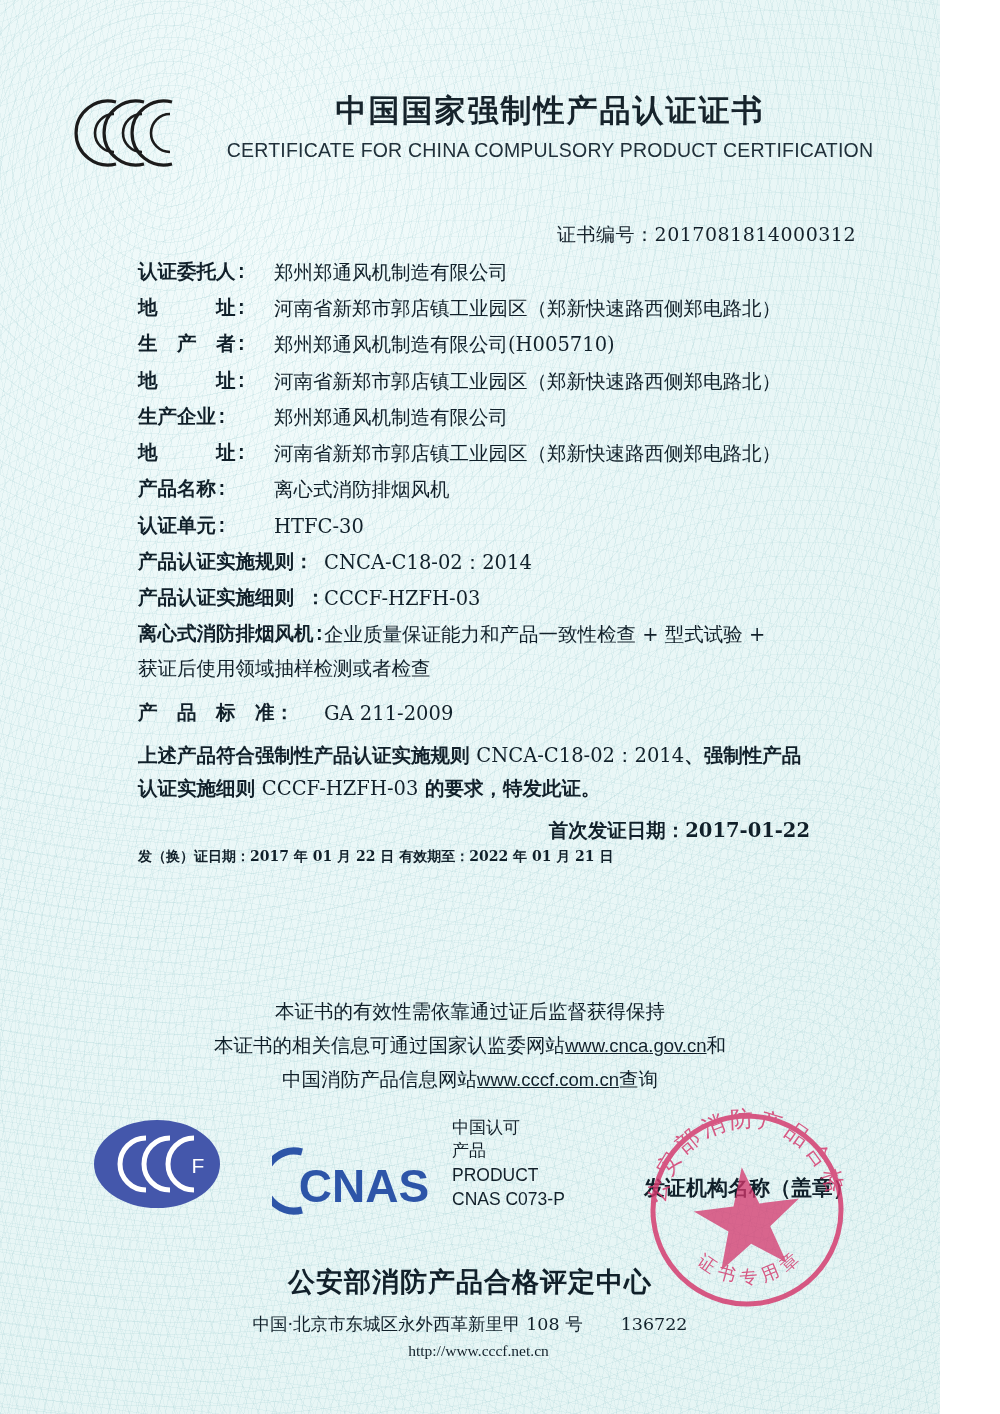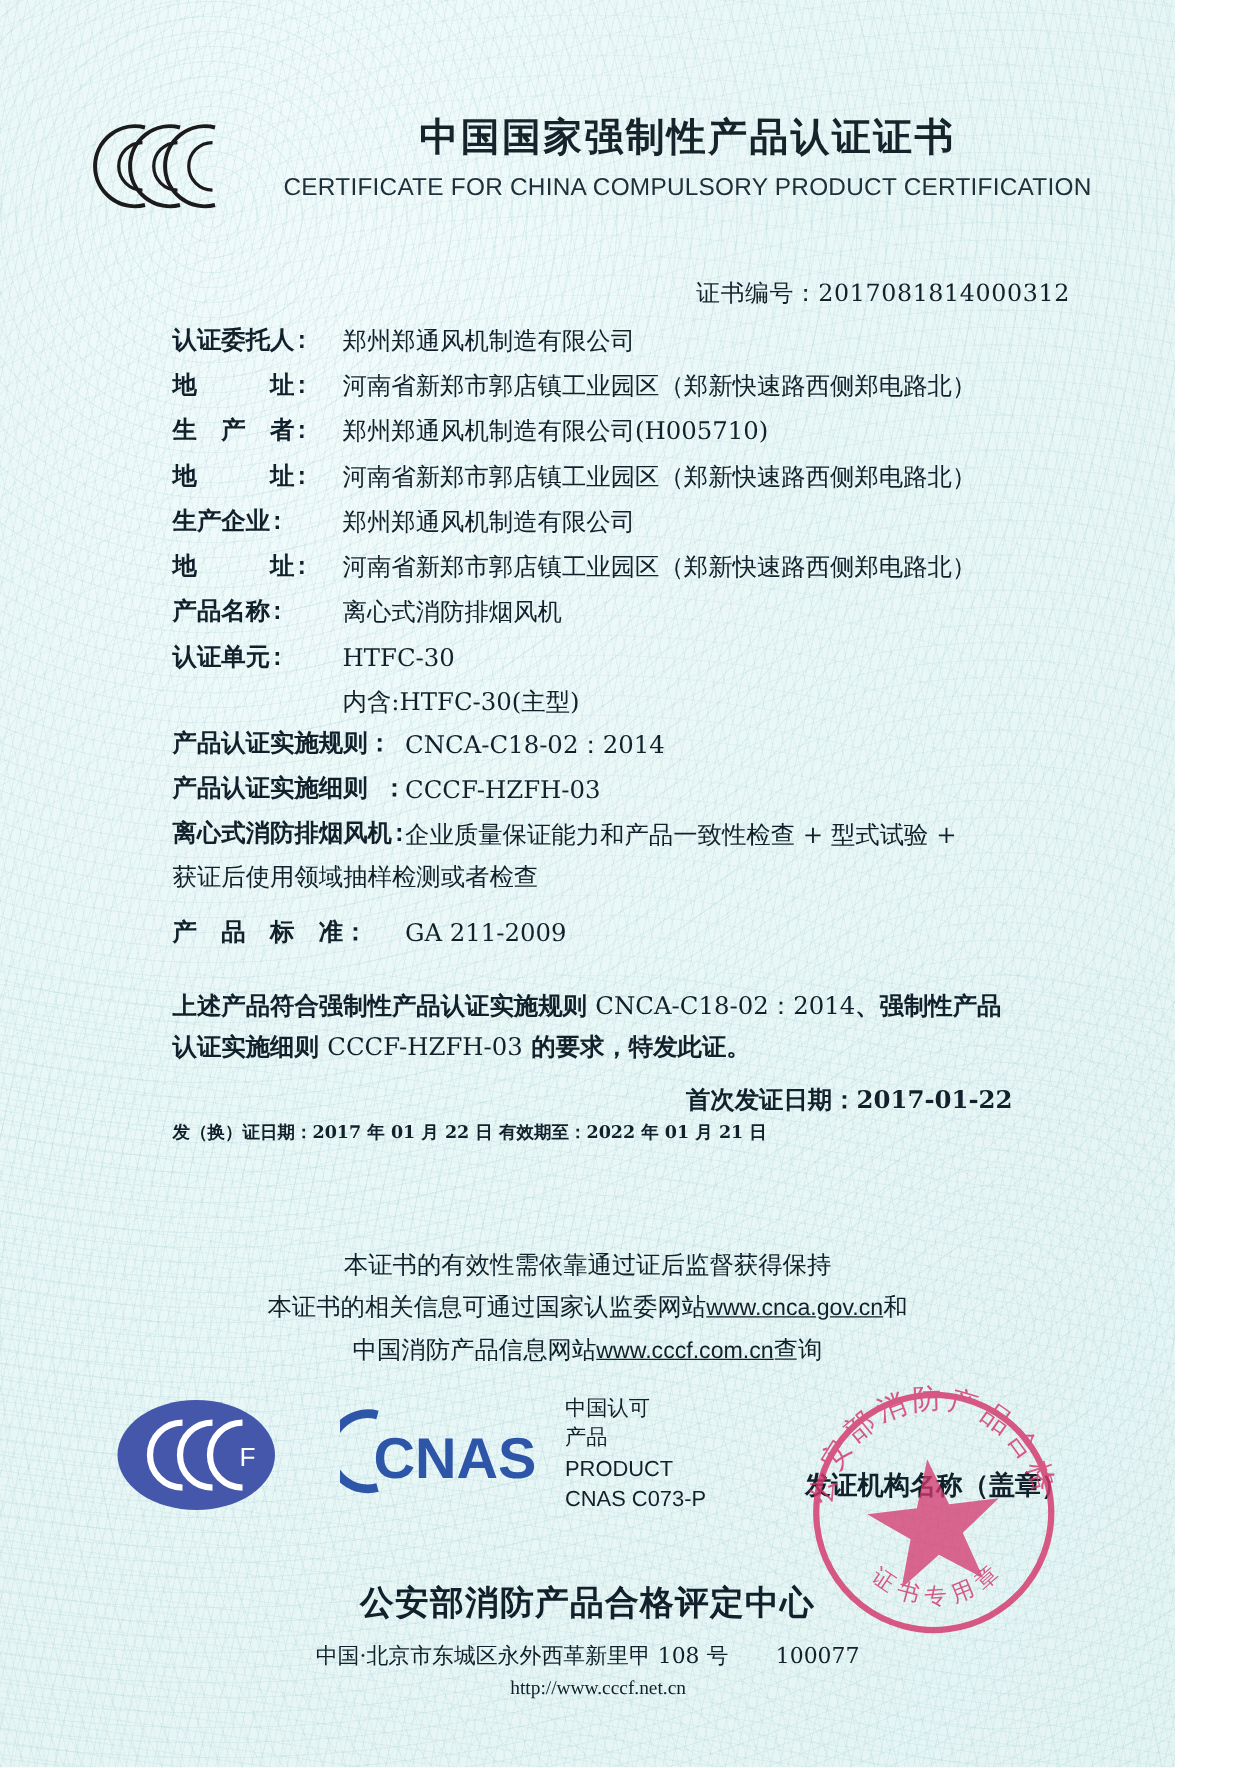--- a/index.html
+++ b/index.html
@@ -154,21 +154,21 @@
     margin: -2px 0 14px 0;
     line-height: 1.55;
   }
 
   .statement {
     font-family: "DejaVu Serif", serif;
     font-weight: bold;
     font-size: 19.5px;
     color: #11202a;
     line-height: 1.7;
-    margin-top: 26px;
+    margin-top: 10px;
   }
   .statement .reg { font-weight: normal; }
 
   .first-issue {
     text-align: right;
     font-family: "DejaVu Serif", serif;
     font-size: 19.5px;
     font-weight: bold;
     color: #11202a;
     margin-top: 12px;
@@ -211,21 +211,21 @@
   .cccf-logo {
     position: absolute;
     left: 92px;
     top: 0;
     width: 130px;
     height: 92px;
   }
   .cnas-logo {
     position: absolute;
     left: 272px;
-    top: 0;
+    top: 20px;
     width: 160px;
     height: 86px;
   }
   .cnas-text {
     position: absolute;
     left: 452px;
     top: -2px;
     font-family: "Liberation Sans", sans-serif;
     font-size: 17.5px;
     color: #12202a;
@@ -356,21 +356,20 @@
       <div class="row">
         <div class="label">产品名称:</div>
         <div class="value">离心式消防排烟风机</div>
       </div>
 
       <div class="row">
         <div class="label">认证单元:</div>
         <div class="value">HTFC-30</div>
       </div>
 
-      <div class="row-inner-contains">内含:HTFC-30(主型)</div>
 
       <div class="row wide-label">
         <div class="label">产品认证实施规则：</div>
         <div class="value">CNCA-C18-02：2014</div>
       </div>
 
       <div class="row wide-label">
         <div class="label">产品认证实施细则 ：</div>
         <div class="value">CCCF-HZFH-03</div>
       </div>
@@ -452,19 +451,19 @@
         <text font-family="DejaVu Serif, serif" font-size="18" fill="#d4366b" letter-spacing="6">
           <textPath href="#arcBottom" startOffset="22%">证书专用章</textPath>
         </text>
         <polygon points="105,62 118,100 158,100 126,124 138,162 105,139 72,162 84,124 52,100 92,100" fill="#d4366b" opacity="0.92"></polygon>
       </svg>
     </div>
 
     <div class="footer">
       <div class="org">公安部消防产品合格评定中心</div>
       <div class="addr">
-        <span>中国·北京市东城区永外西革新里甲 108 号</span><span class="zip">100077</span>
+        <span>中国·北京市东城区永外西革新里甲 108 号</span><span class="zip">136722</span>
       </div>
       <div class="url">http://www.cccf.net.cn</div>
     </div>
 
   </div>
 </div>
 
 </body></html>

